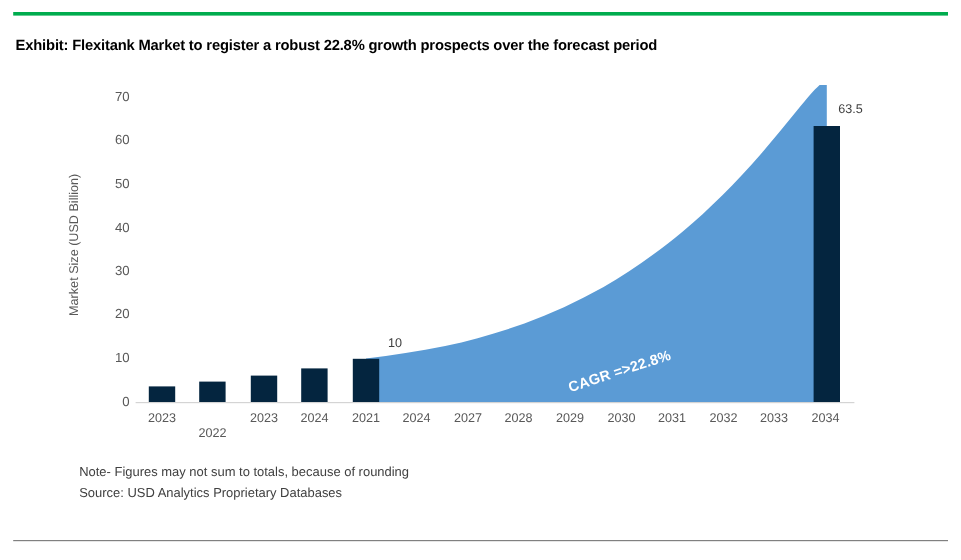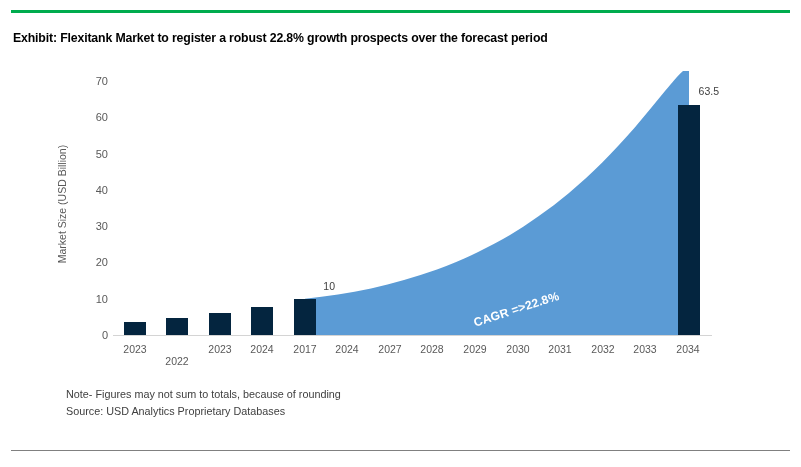--- a/index.html
+++ b/index.html
@@ -190,21 +190,21 @@
 
     <div class="dlabel" style="left:305px; top:220px;">10</div>
     <div class="dlabel" style="left:689px; top:25px;">63.5</div>
 
     <div class="cagr">CAGR =&gt;22.8%</div>
 
     <div class="xtick" style="left:135px;">2023</div>
     <div class="xtick" style="left:177px;margin-top:12px;">2022</div>
     <div class="xtick" style="left:220px;">2023</div>
     <div class="xtick" style="left:262px;">2024</div>
-    <div class="xtick" style="left:305px;">2017</div>
+    <div class="xtick" style="left:305px;">2021</div>
     <div class="xtick" style="left:347px;">2024</div>
     <div class="xtick" style="left:390px;">2027</div>
     <div class="xtick" style="left:432px;">2028</div>
     <div class="xtick" style="left:475px;">2029</div>
     <div class="xtick" style="left:518px;">2030</div>
     <div class="xtick" style="left:560px;">2031</div>
     <div class="xtick" style="left:603px;">2032</div>
     <div class="xtick" style="left:645px;">2033</div>
     <div class="xtick" style="left:688px;">2034</div>
 

